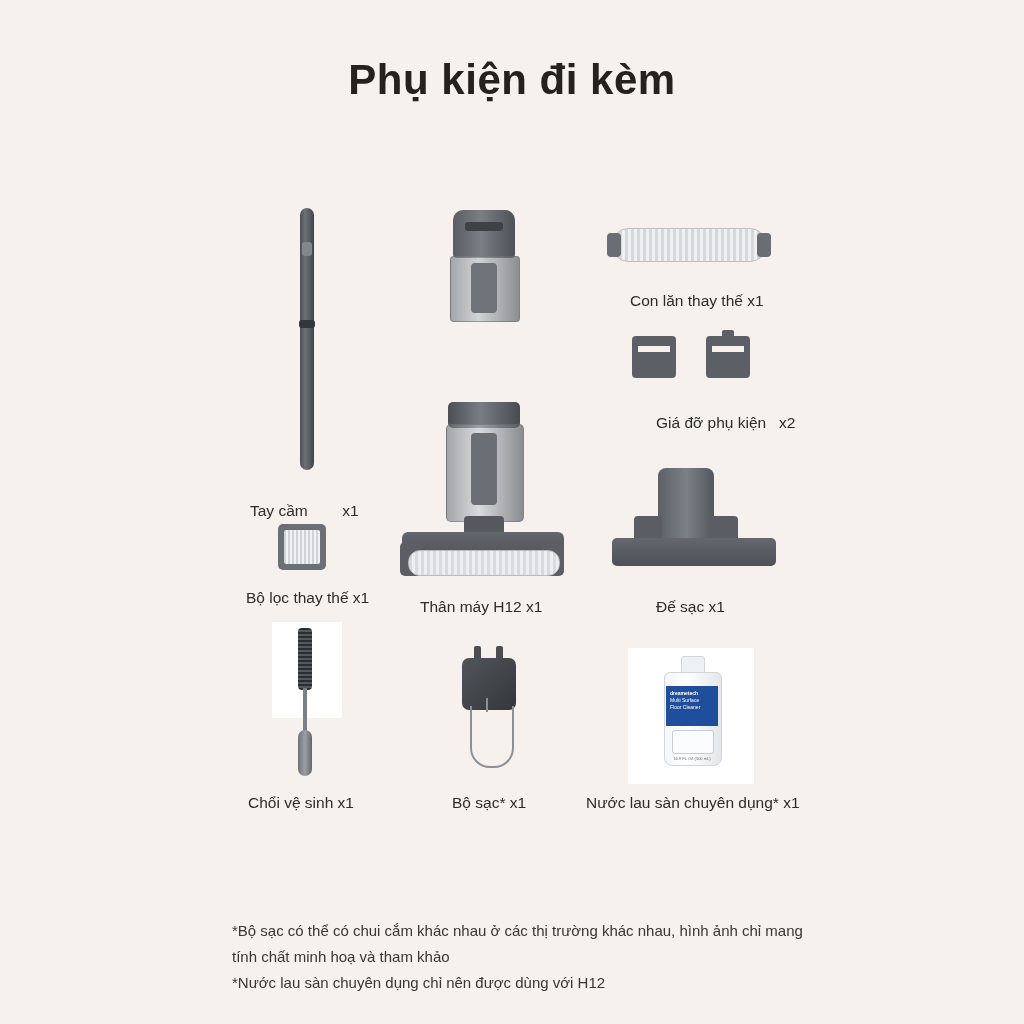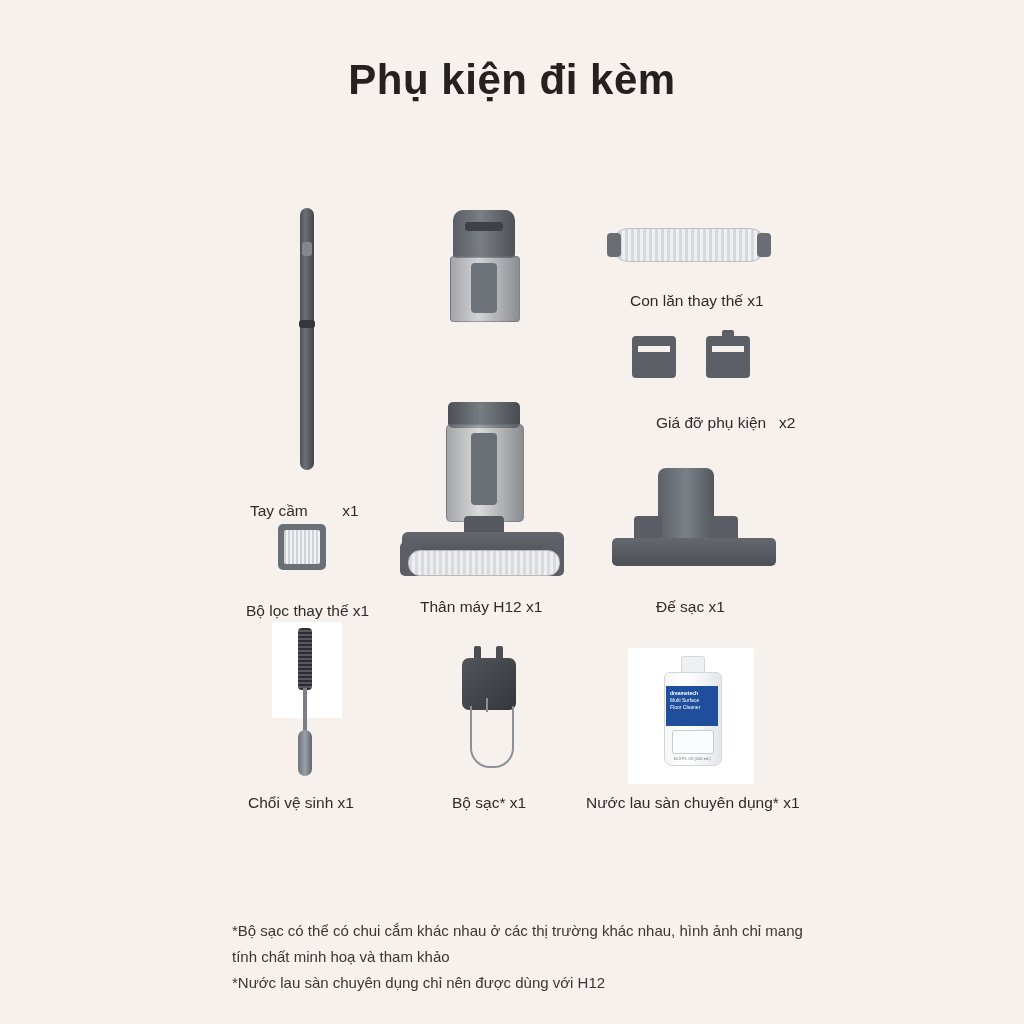--- a/index.html
+++ b/index.html
@@ -495,21 +495,21 @@
   <div class="caption" style="left:420px; top:598px;">Thân máy H12 x1</div>
 
   <div class="roller-spare"></div>
   <div class="caption" style="left:630px; top:292px;">Con lăn thay thế x1</div>
 
   <div class="holder a"></div>
   <div class="holder b"></div>
   <div class="caption" style="left:656px; top:406px;margin-top:8px;">Giá đỡ phụ kiện   x2</div>
 
   <div class="filter"></div>
-  <div class="caption" style="left:246px; top:602px;text-align:center;">Bộ lọc thay thế x1</div>
+  <div class="caption" style="left:246px; top:589px;text-align:center;">Bộ lọc thay thế x1</div>
 
   <div class="dock-stem"></div>
   <div class="dock-wing-l"></div>
   <div class="dock-wing-r"></div>
   <div class="dock-base"></div>
   <div class="caption" style="left:656px; top:598px;">Đế sạc x1</div>
 
   <div class="brush-card"></div>
   <div class="brush-head"></div>
   <div class="brush-shaft"></div>

